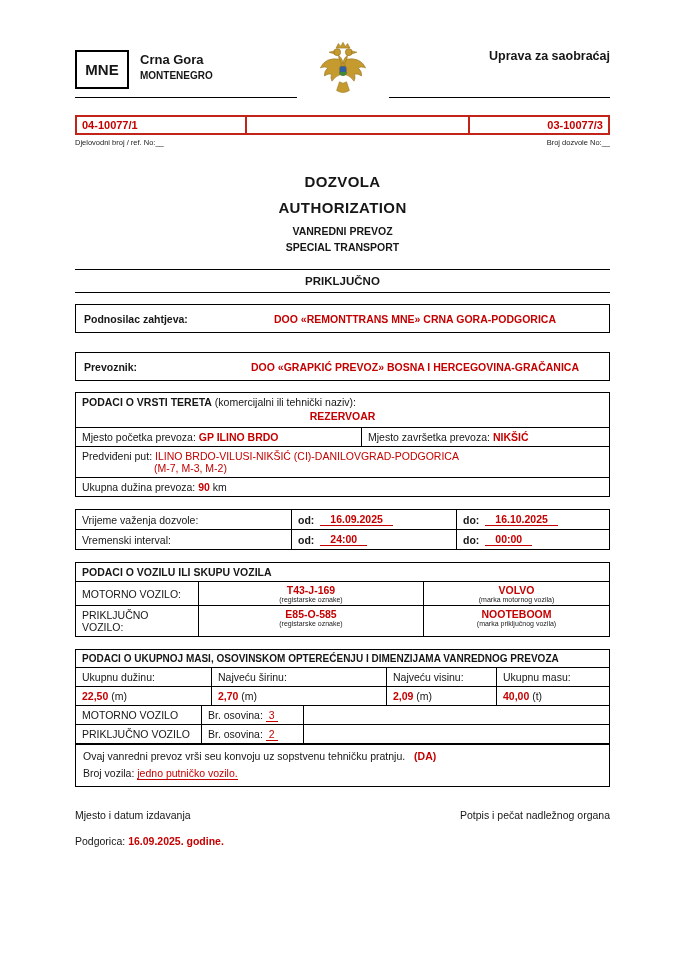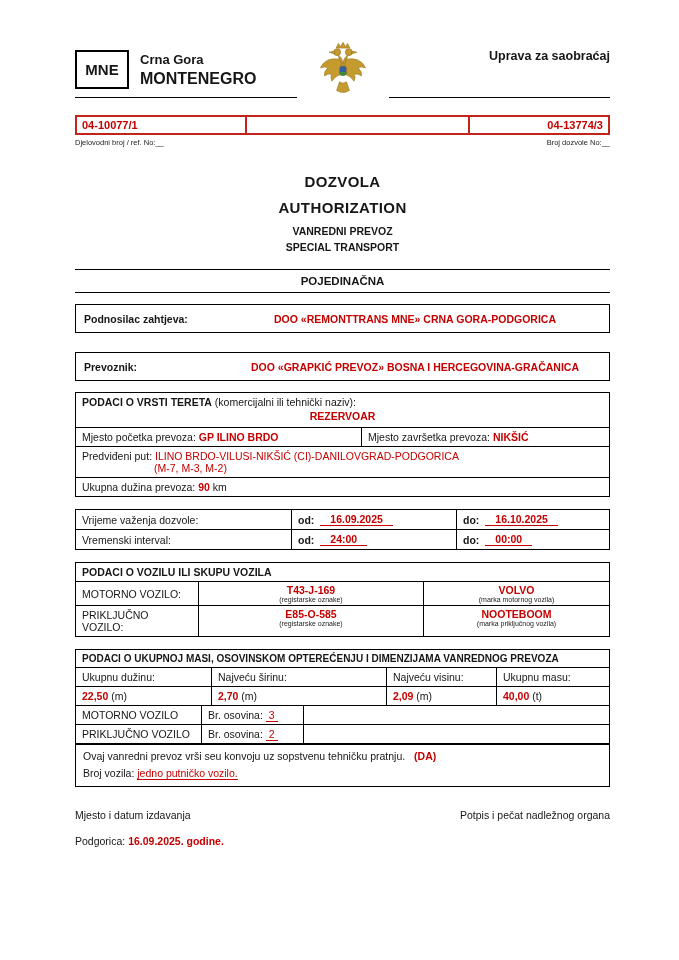--- a/index.html
+++ b/index.html
@@ -14,21 +14,21 @@
   .red { color:#c40000; }
   .cap { font-size:7px; color:#222; }
 
   
   .doc-header { display:flex; align-items:stretch; height:58px; }
   .hdr-left { flex:1; display:flex; gap:11px; border-bottom:1px solid #000;margin-top:9px; }
   .mne-box { border:2px solid #000; width:54px; height:39px; display:flex; align-items:center; justify-content:center;
              font-weight:bold; font-size:15px; margin-top:1px; }
   .country { padding-top:3px; }
   .country-name { font-weight:bold; font-size:13px; }
-  .country-en { font-weight:bold; font-size:16px; margin-top:3px; }
+  .country-en { font-weight:bold; font-size:10px; margin-top:3px; }
   .coat { width:92px; display:flex; justify-content:center; align-items:flex-start; }
   .hdr-right { flex:1; border-bottom:1px solid #000; text-align:right; font-weight:bold; font-size:12.5px; padding-top:9px; }
 
   
   .ref-row { display:flex; border:2px solid #c2241a; margin-top:17px; }
   .ref-cell { padding:2px 5px; min-height:16px; font-weight:bold; color:#c40000; font-size:11px; }
   .ref-cell + .ref-cell { border-left:2px solid #c2241a; }
   .ref-c1 { flex:0 0 168px; }
   .ref-c2 { flex:1; }
   .ref-c3 { flex:0 0 140px; text-align:right; }
@@ -125,35 +125,35 @@
         <rect x="44" y="45" width="12" height="16" rx="4" fill="#2f5fa3" stroke="#96731d" stroke-width="1"></rect>
         <path d="M44 55 h12 v1 a6 5 0 0 1 -12 0 z" fill="#3d8b37"></path>
       </svg>
     </div>
     <div class="hdr-right">Uprava za saobraćaj</div>
   </header>
 
   <div class="ref-row">
     <div class="ref-cell ref-c1">04-10077/1</div>
     <div class="ref-cell ref-c2"></div>
-    <div class="ref-cell ref-c3">04-13774/3</div>
+    <div class="ref-cell ref-c3">03-10077/3</div>
   </div>
   <div class="ref-captions">
     <span>Djelovodni broj / ref. No:__</span>
     <span>Broj dozvole No:__</span>
   </div>
 
   <div class="title-block">
     <div class="t-main">DOZVOLA</div>
     <div class="t-main2">AUTHORIZATION</div>
     <div class="t-sub">VANREDNI PREVOZ</div>
     <div class="t-sub2">SPECIAL TRANSPORT</div>
   </div>
   <div class="rule"></div>
-  <div class="subtitle">POJEDINAČNA</div>
+  <div class="subtitle">PRIKLJUČNO</div>
   <div class="rule2"></div>
 
   <div class="box party-box">
     <div class="party-label">Podnosilac zahtjeva:</div>
     <div class="party-value">DOO «REMONTTRANS MNE» CRNA GORA-PODGORICA</div>
   </div>
 
   <div class="box party-box">
     <div class="party-label">Prevoznik:</div>
     <div class="party-value">DOO «GRAPKIĆ PREVOZ» BOSNA I HERCEGOVINA-GRAČANICA</div>

